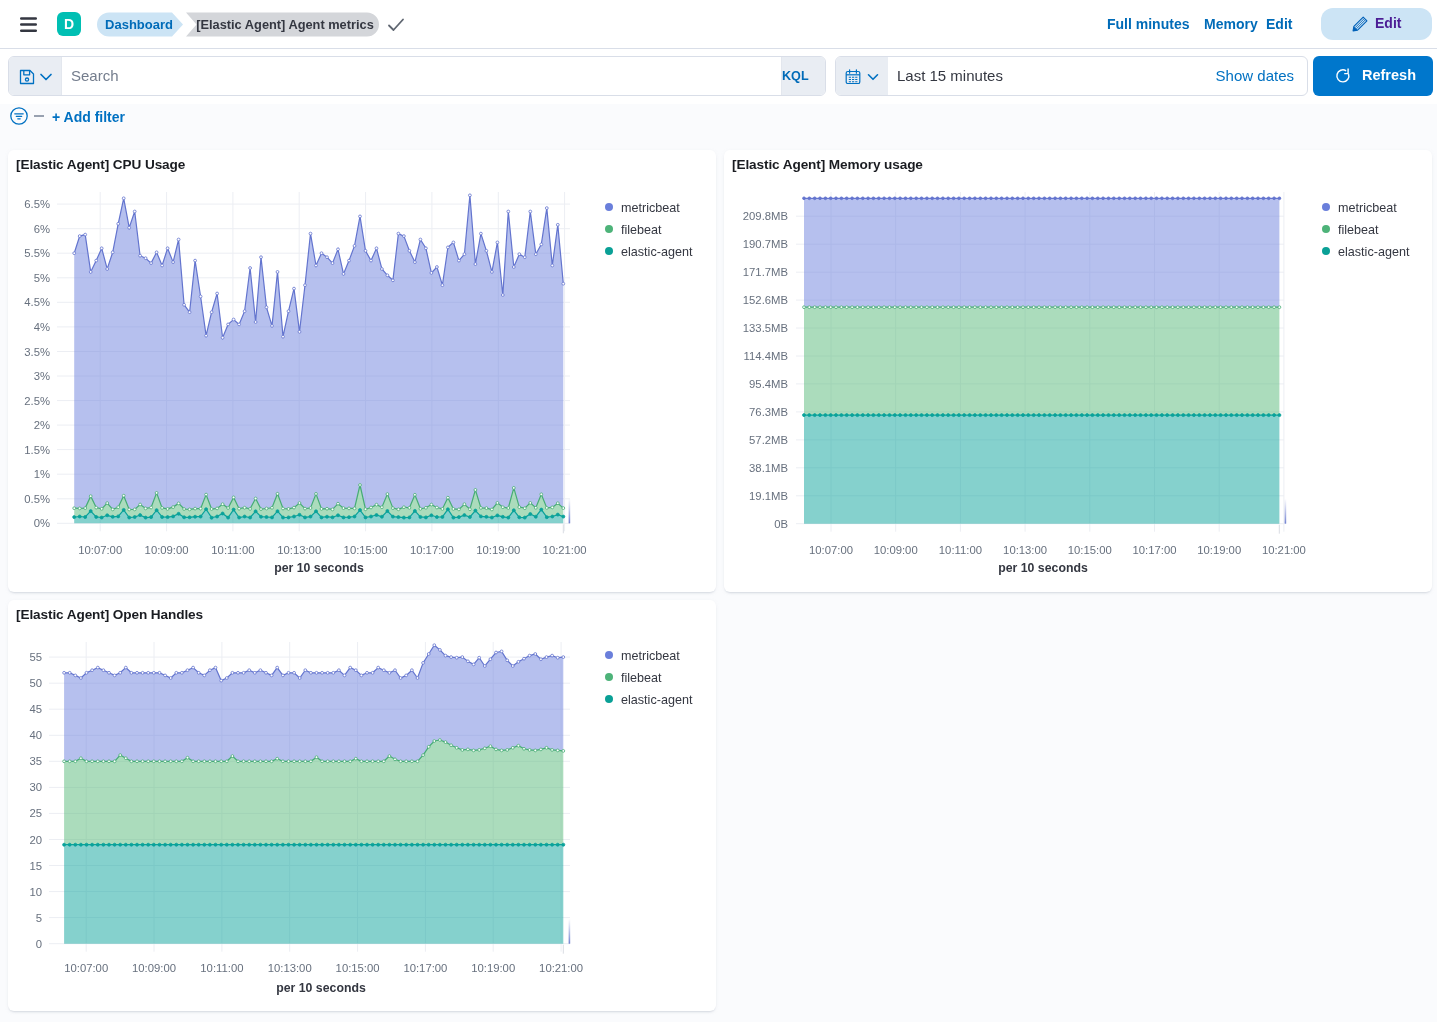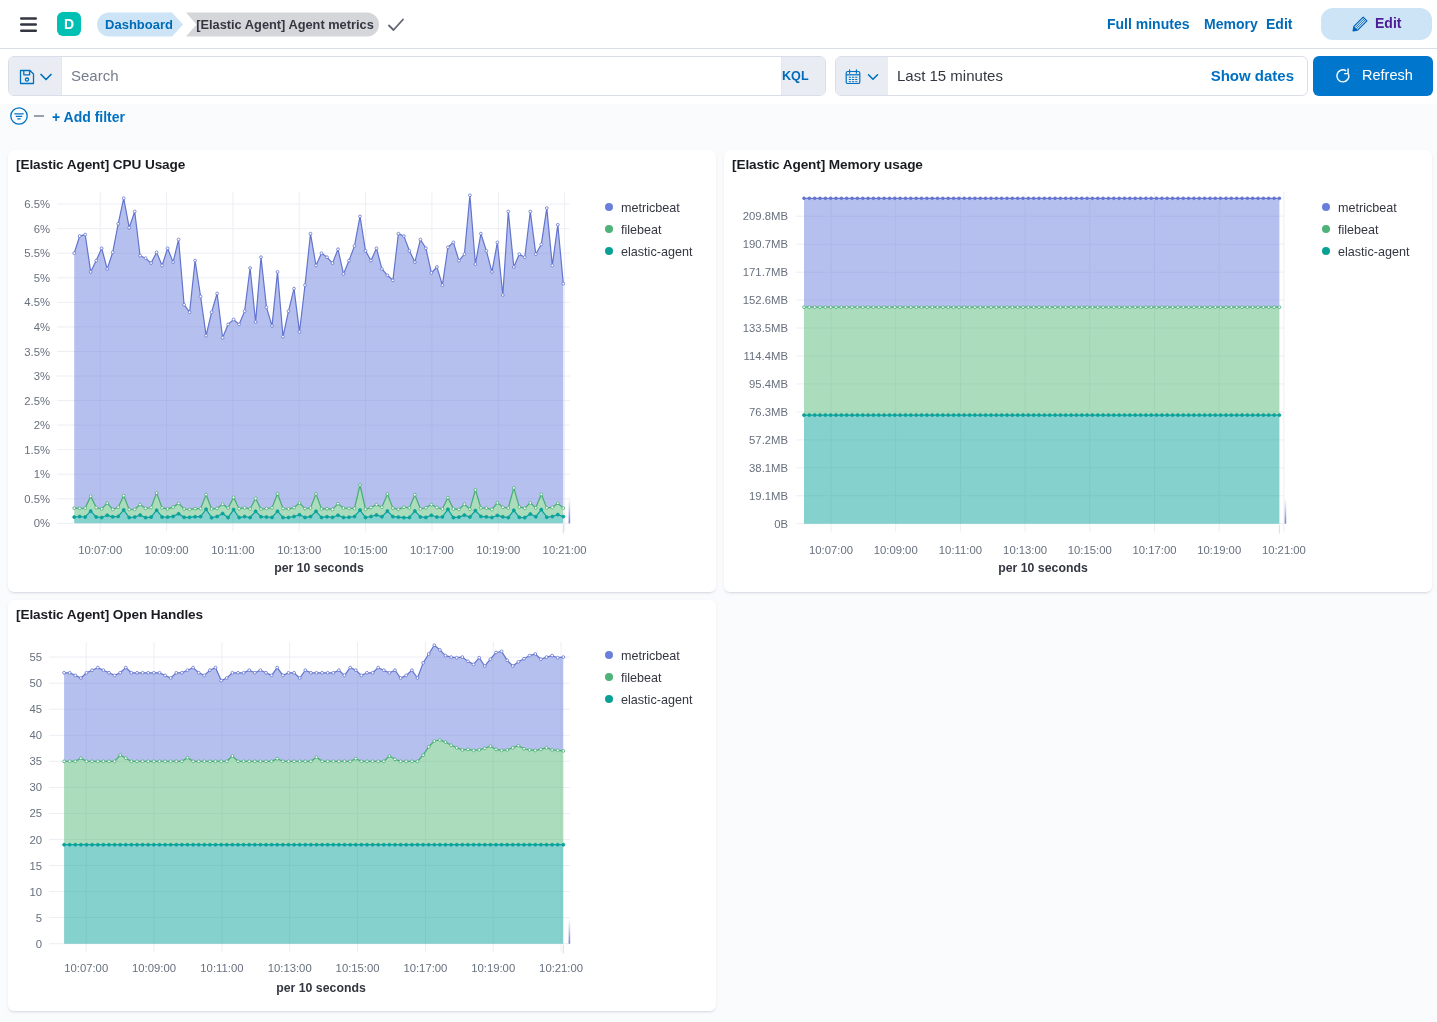--- a/index.html
+++ b/index.html
@@ -62,28 +62,28 @@
       <svg class="abs" style="left:9px;top:12px" width="16" height="16" viewBox="0 0 16 16" fill="none" stroke="#0071C2" stroke-width="1.2">
         <rect x="1.2" y="2.5" width="13.6" height="12" rx="1.6"></rect>
         <path d="M1.2,5.8 H14.8"></path>
         <path d="M4.6,0.8 V4.2 M11.4,0.8 V4.2" stroke-linecap="round"></path>
         <path d="M3.8,8.3 H6 M7,8.3 H9.2 M10.2,8.3 H12.4 M3.8,10.5 H6 M7,10.5 H9.2 M10.2,10.5 H12.4 M3.8,12.7 H6 M7,12.7 H9.2 M10.2,12.7 H12.4" stroke-width="1.1"></path>
       </svg>
       <svg class="abs" style="left:31px;top:14px" width="12" height="12" viewBox="0 0 12 12" fill="none" stroke="#0071C2" stroke-width="1.6">
         <path d="M1.5,3.8 L6,8.3 L10.5,3.8" stroke-linecap="round" stroke-linejoin="round"></path>
       </svg>
       <span class="abs" style="left:61px;top:10px;font-size:15px;color:#343741">Last 15 minutes</span>
-      <span class="abs" style="right:13px;top:10px;font-size:15px;font-weight:700;color:#0071C2">Show dates</span>
+      <span class="abs" style="right:13px;top:10px;font-size:15px;font-weight:400;color:#0071C2">Show dates</span>
     </div>
     <div class="abs" style="left:1313px;top:7px;width:120px;height:40px;border-radius:6px;background:#0077CC">
       <svg class="abs" style="left:22px;top:12px" width="16" height="16" viewBox="0 0 16 16" fill="none" stroke="#fff" stroke-width="1.4">
         <path d="M11.1,2.8 A6,6 0 1 0 13.55,5.9"></path>
         <path d="M9.2,5.6 H13.1 V0.4"></path>
       </svg>
-      <span class="abs" style="left:49px;top:11px;font-size:14.5px;font-weight:400;color:#fff">Refresh</span>
+      <span class="abs" style="left:49px;top:11px;font-size:14.5px;font-weight:700;color:#fff">Refresh</span>
     </div>
   </div>
 <svg class="abs" style="left:10px;top:107px" width="18" height="18" viewBox="0 0 18 18" fill="none" stroke="#0071C2">
     <circle cx="9" cy="9" r="8.2" stroke-width="1.3"></circle>
     <path d="M4.8,6.8 H13.2 M6.3,9.3 H11.7 M7.8,11.8 H10.2" stroke-width="1.3" stroke-linecap="round"></path>
   </svg>
 <div class="abs" style="left:34px;top:115px;width:10px;height:1.5px;background:#98A1B0"></div>
 <div class="abs" style="left:52px;top:109px;font-size:14px;font-weight:700;color:#0071C2">+ Add filter</div>
 <div class="panel" style="left:8px;top:150px;width:708px;height:442px"><svg width="708" height="442" viewBox="0 0 708 442">
       <text x="8" y="19" class="ttl">[Elastic Agent] CPU Usage</text>

